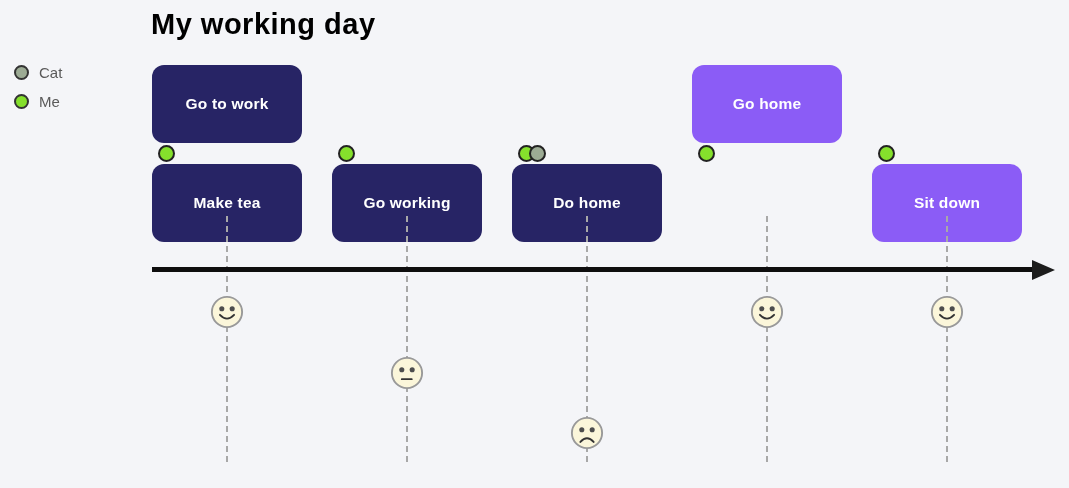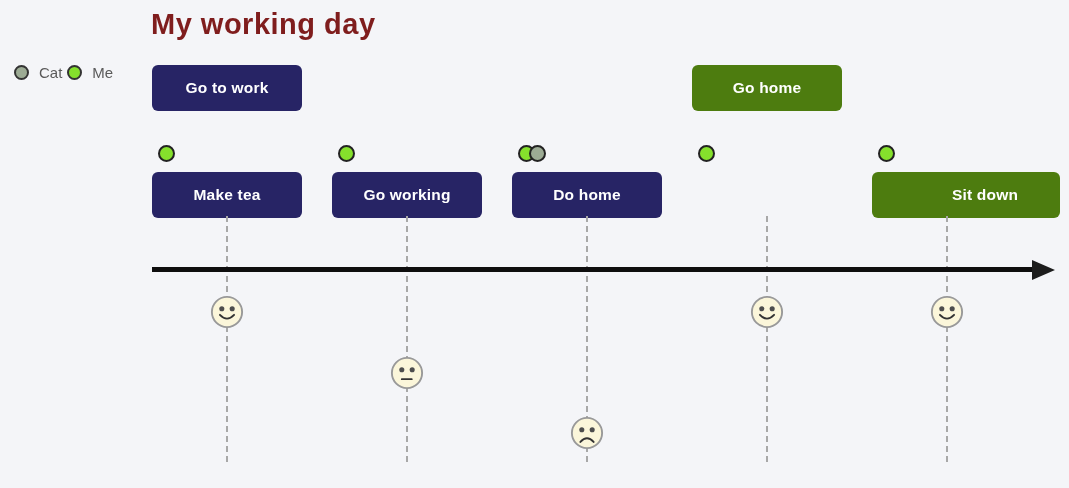--- a/index.html
+++ b/index.html
@@ -11,33 +11,33 @@
     font-family: "Liberation Sans", sans-serif;
     overflow: hidden;
   }
 
   .page-title {
     position: absolute;
     left: 151px;
     top: 8px;
     font-size: 29px;
     font-weight: bold;
-    color: #7f1d1d;
+    color: #000000;
     margin: 0;
     letter-spacing: 0.5px;
   }
 
   
   .legend {
     position: absolute;
     left: 14px;
     top: 64px;
     display: flex;
-    flex-direction: row;
-    gap: 5px;
+    flex-direction: column;
+    gap: 13px;
   }
   .legend-item {
     display: flex;
     align-items: center;
     gap: 10px;
     font-size: 15px;
     color: #5a5a5a;
     height: 16px;
   }
   .legend-dot {
@@ -47,39 +47,39 @@
     box-sizing: border-box;
     flex: 0 0 auto;
   }
   .dot-cat-fill { background: #9cab94; }
   .dot-me-fill  { background: #85e02c; }
 
   
   .event-card {
     position: absolute;
     width: 150px;
-    height: 46px;
-    border-radius: 6px;
+    height: 78px;
+    border-radius: 12px;
     display: flex;
     align-items: center;
     justify-content: center;
     color: #ffffff;
     font-weight: bold;
     font-size: 15.5px;
     letter-spacing: 0.2px;
   }
   .navy   { background: #272465; }
-  .purple { background: #4d7c0f; }
+  .purple { background: #8b5cf6; }
   .row-top  { top: 65px; }
-  .row-main { top: 172px; }
+  .row-main { top: 164px; }
   .col-0 { left: 152px; }
   .col-1 { left: 332px; }
   .col-2 { left: 512px; }
   .col-3 { left: 692px; }
-  .col-4 { left: 872px; padding-left: 38px; }
+  .col-4 { left: 872px; }
 
   
   .corner-dot {
     position: absolute;
     width: 17px; height: 17px;
     border-radius: 50%;
     border: 2px solid #222;
     box-sizing: border-box;
     top: 145px;
     z-index: 4;

